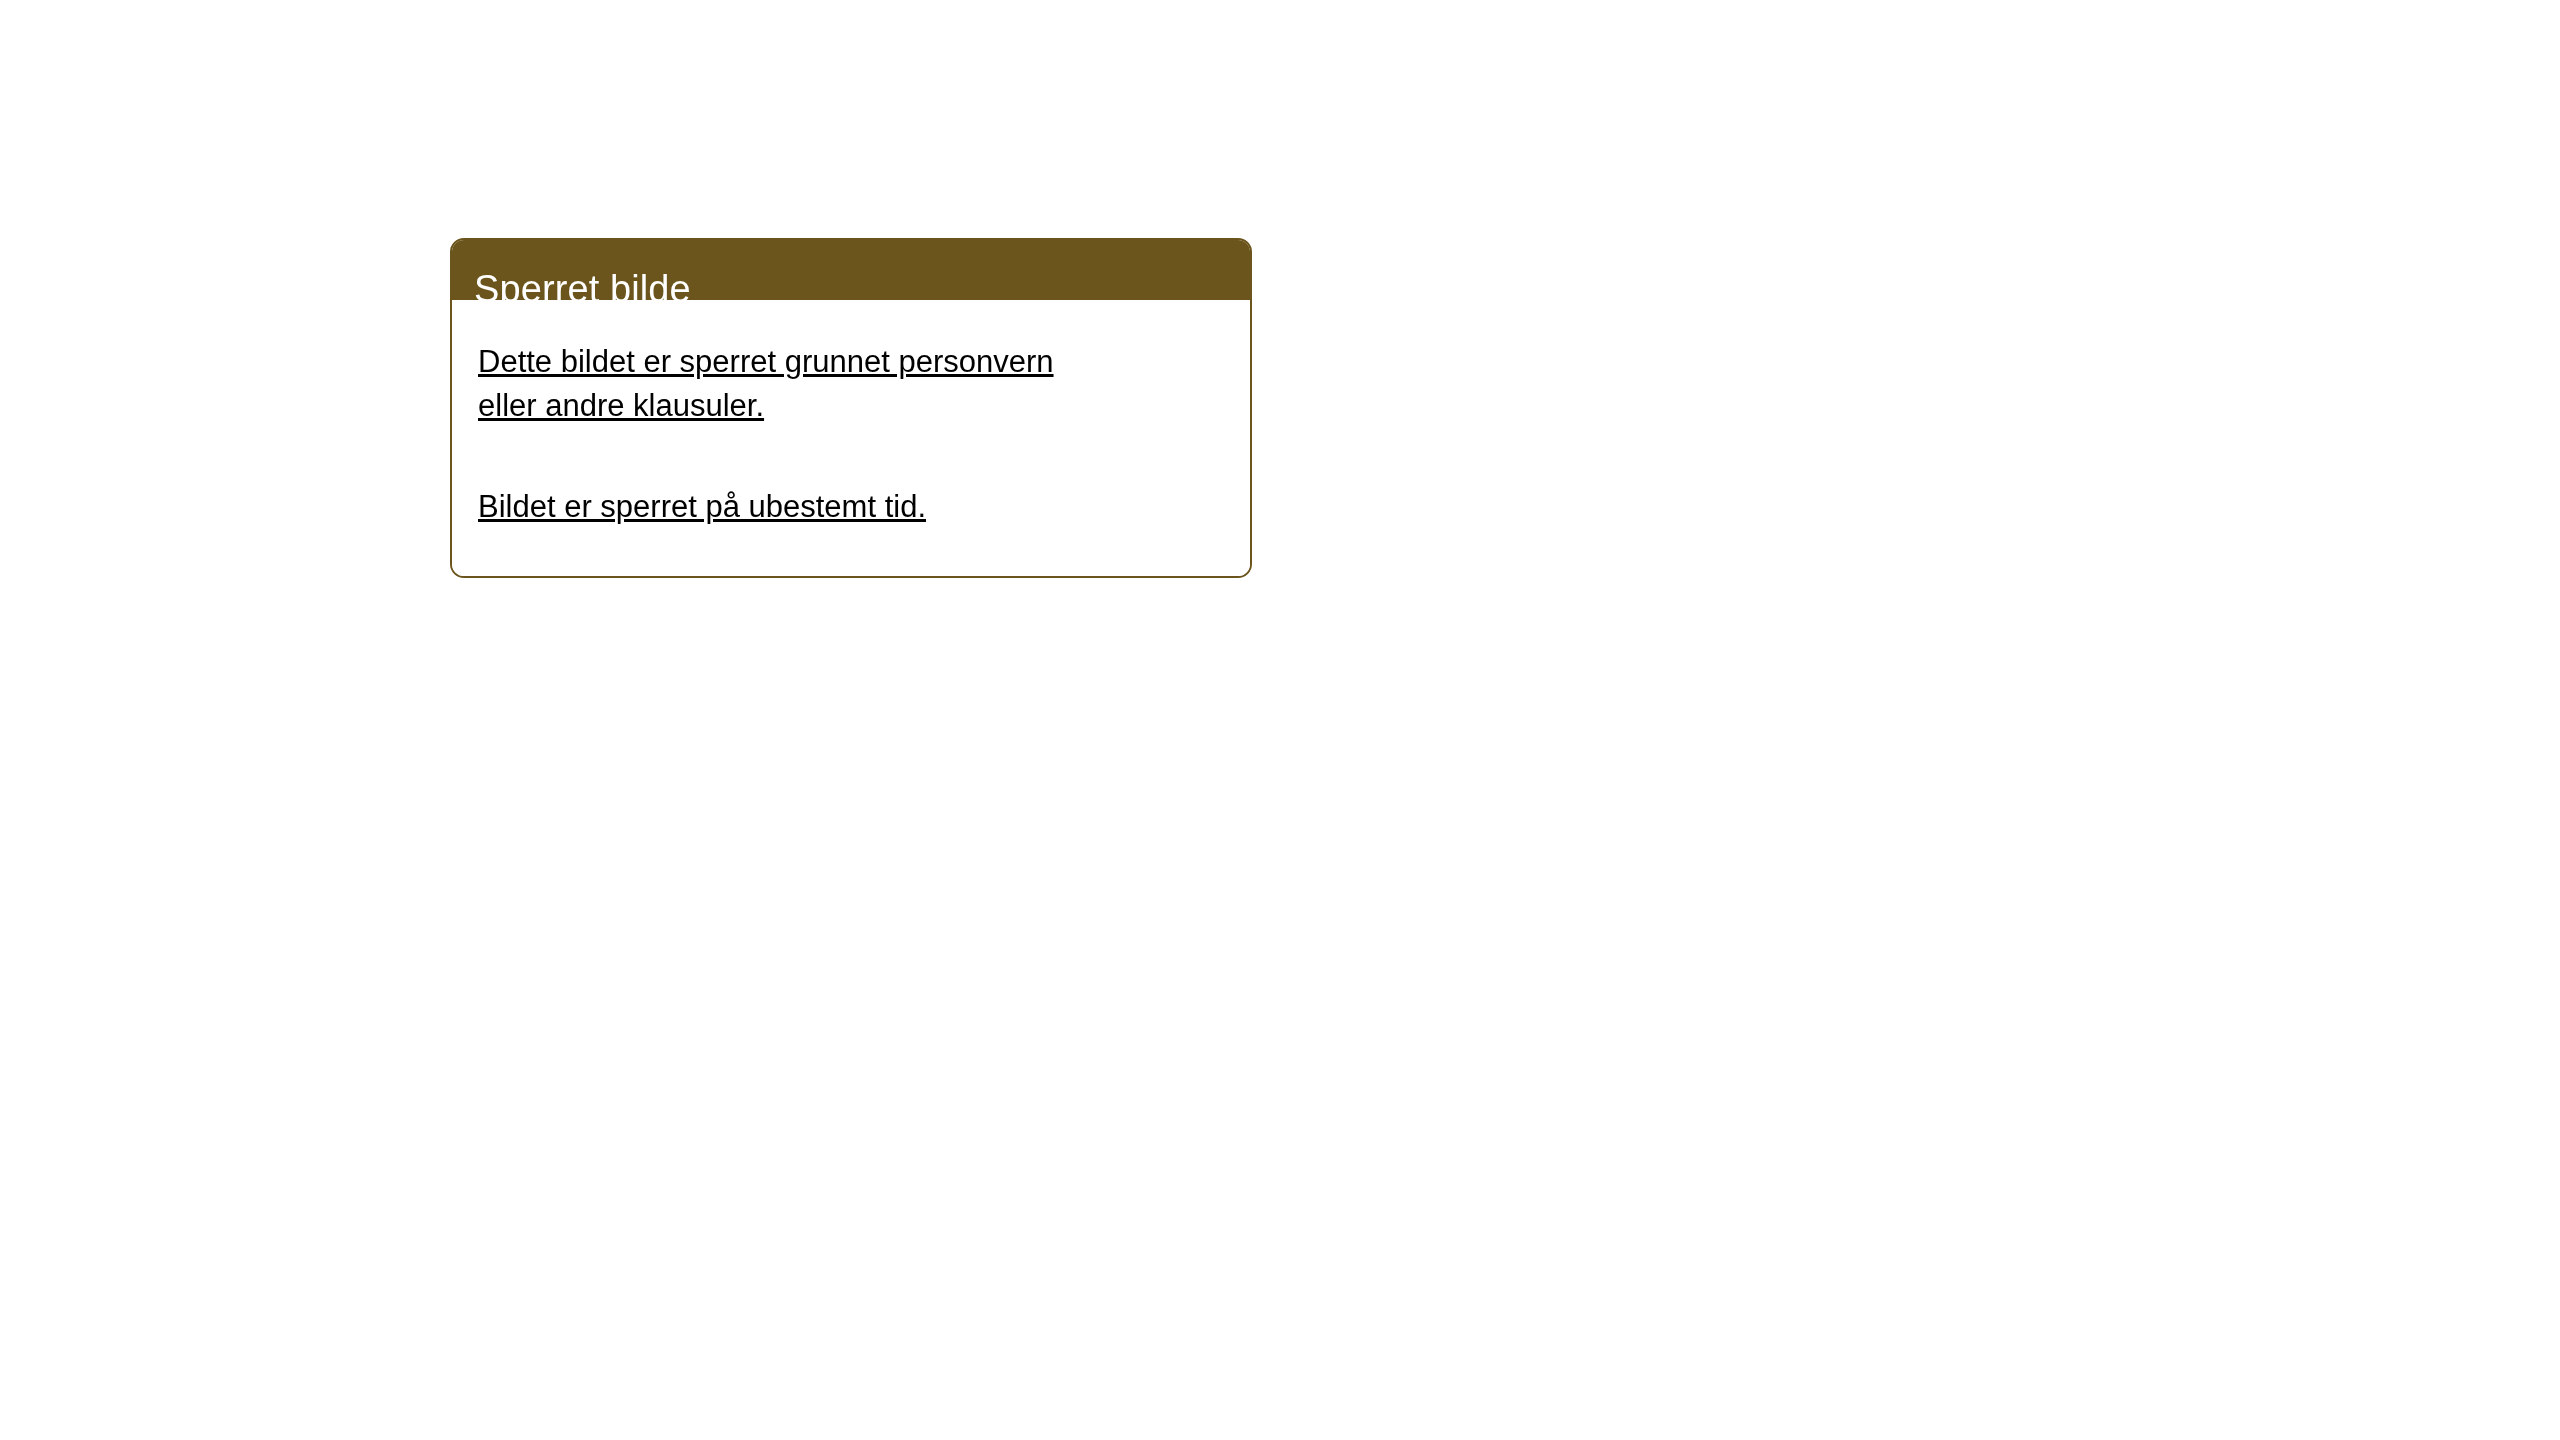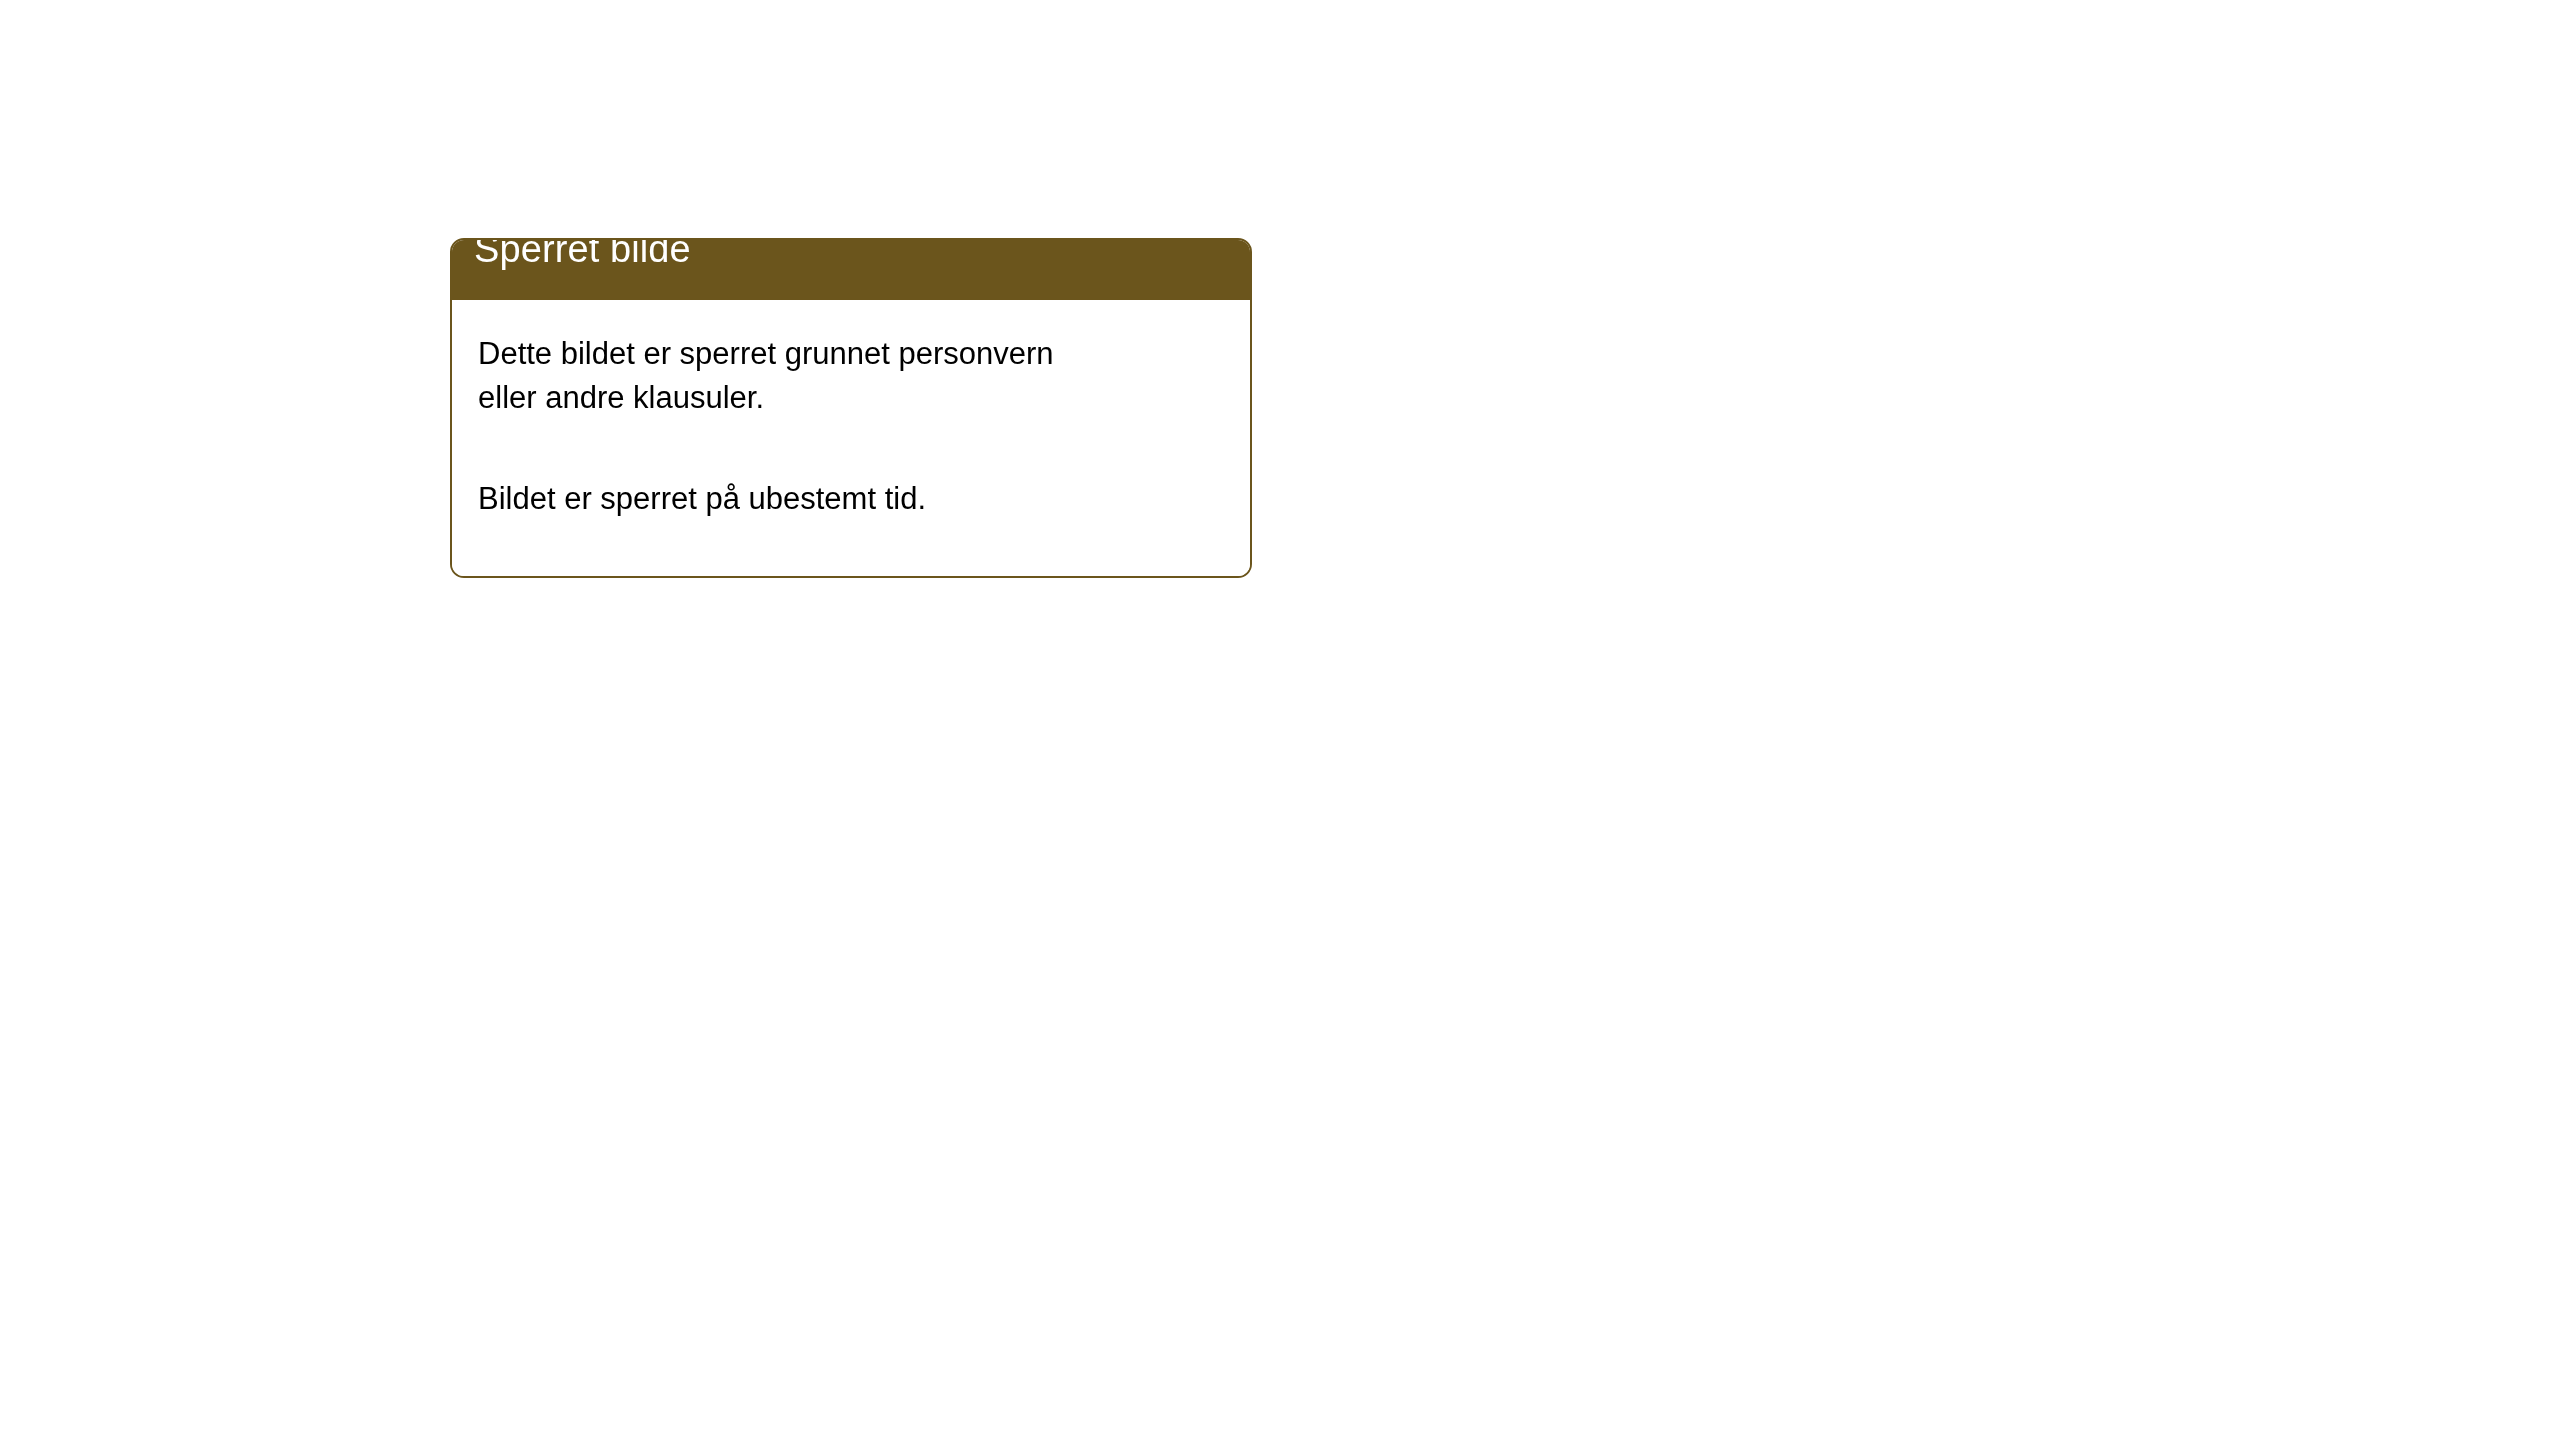--- a/index.html
+++ b/index.html
@@ -39,42 +39,43 @@
     display: flex;
     flex-direction: column;
     flex: 0 0 auto;
   }
 
   .card-header {
     background: #6B551C;
     height: 62px;
     flex: 0 0 62px;
     display: flex;
-    align-items: flex-end;
+    align-items: flex-start;
     box-sizing: border-box;
     padding: 0 16px 0 24px;
-    margin: -2px -2px 10px -2px;
+    margin: -2px -2px 18px -2px;
     border-top-left-radius: 13px;
     border-top-right-radius: 13px;
   }
 
   .card-title {
     color: #ffffff;
     font-size: 38px;
     font-weight: 400;
     line-height: 1;
     letter-spacing: 0.1px;
     white-space: nowrap;
   }
 
   .card-body {
     flex: 1 1 auto;
     box-sizing: border-box;
     padding: 22px 26px 0 26px;
     background: #ffffff;
+    text-decoration: underline;
   }
 
   .body-paragraph {
     color: #000000;
     font-size: 31px;
     line-height: 44px;
     font-weight: 400;
     margin: 0;
     white-space: pre-line;
   }

